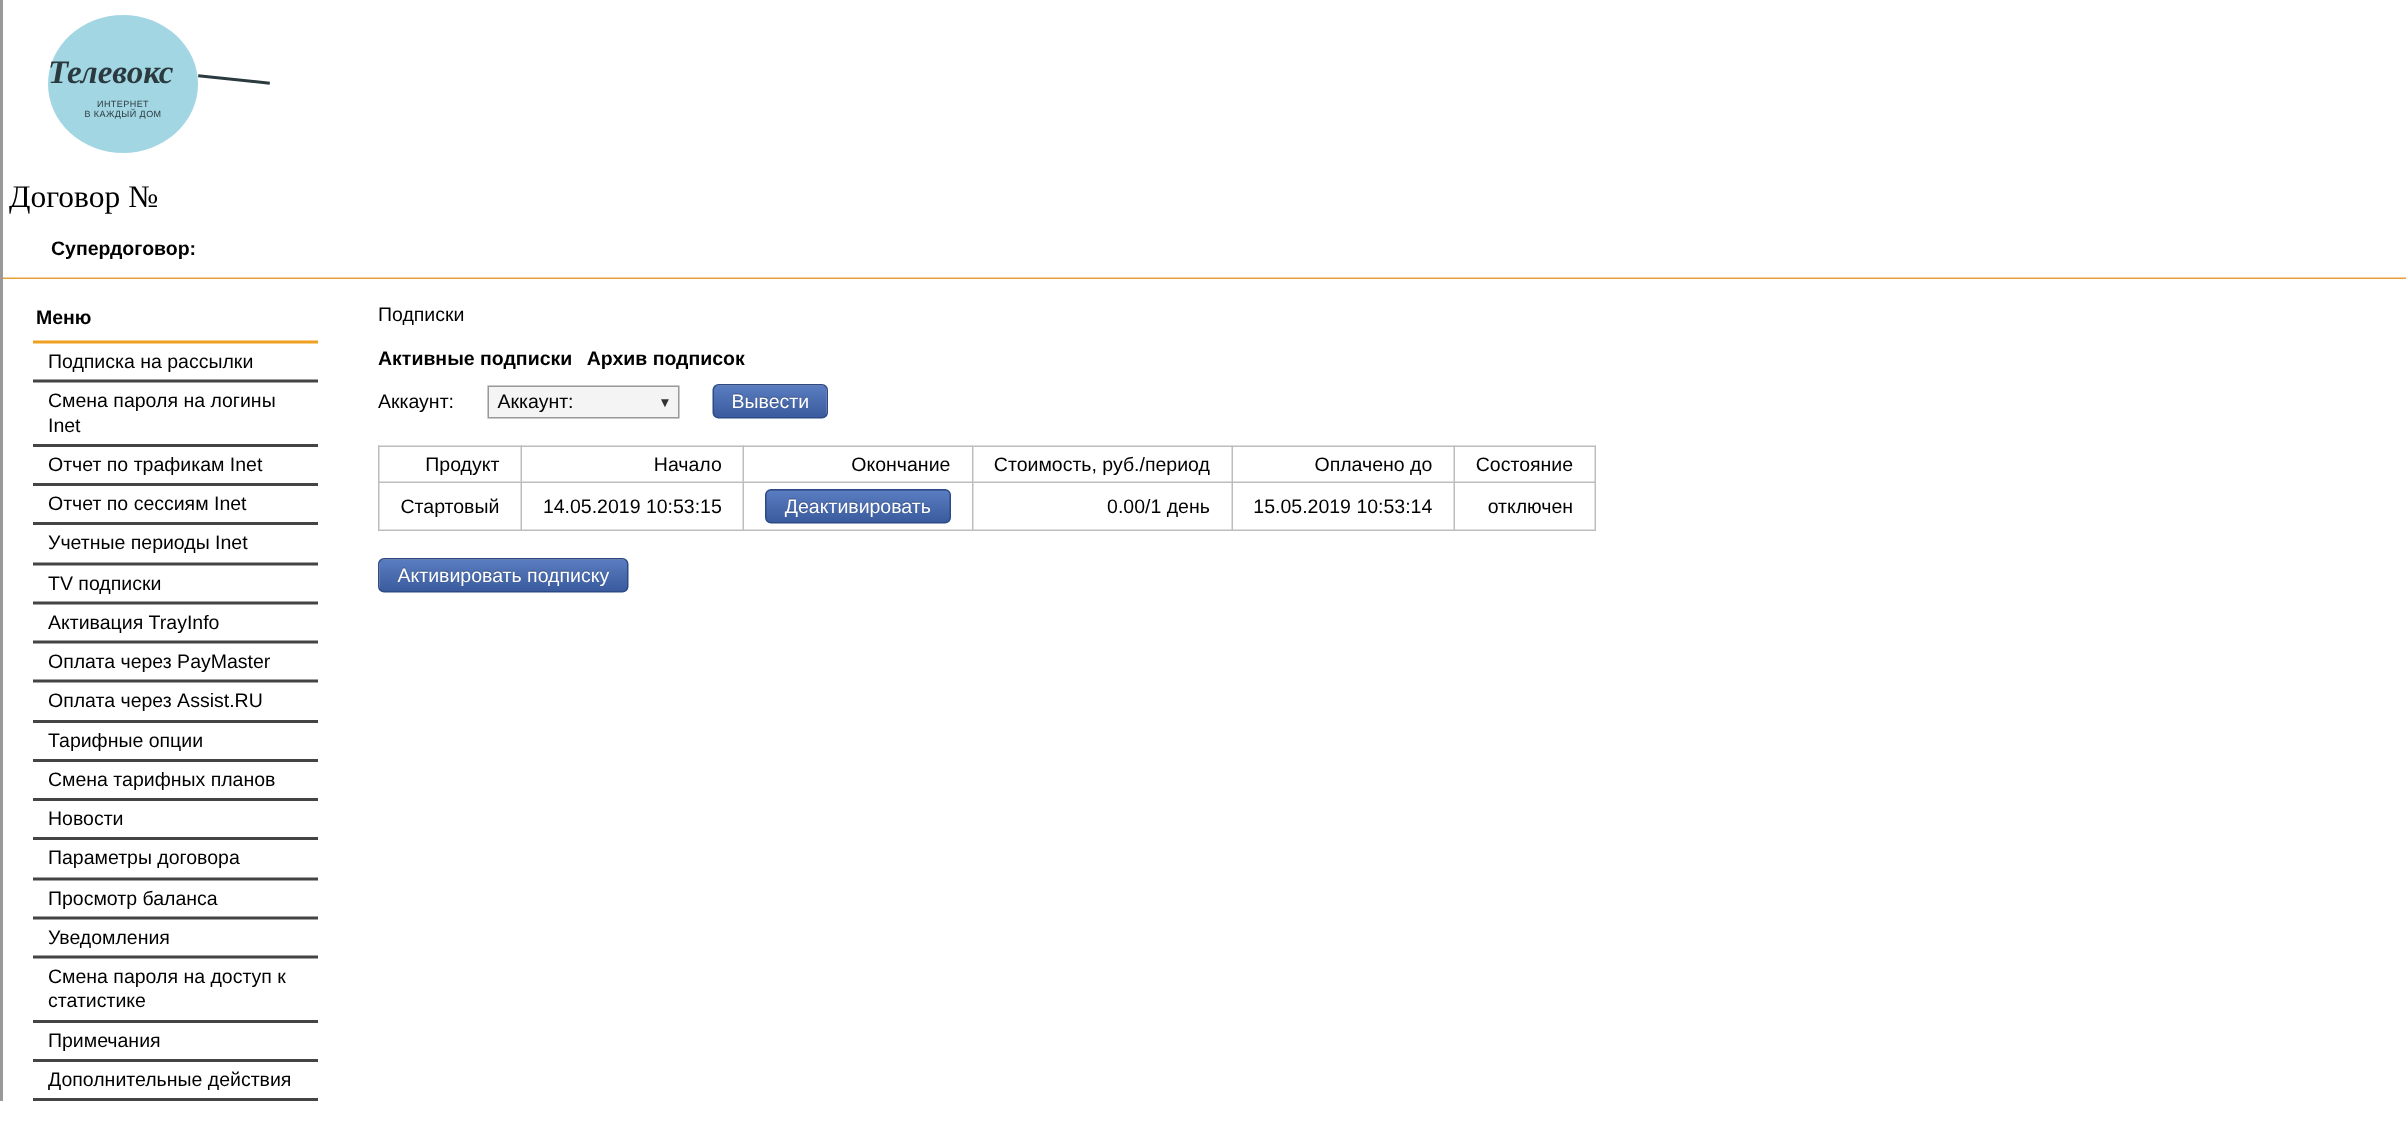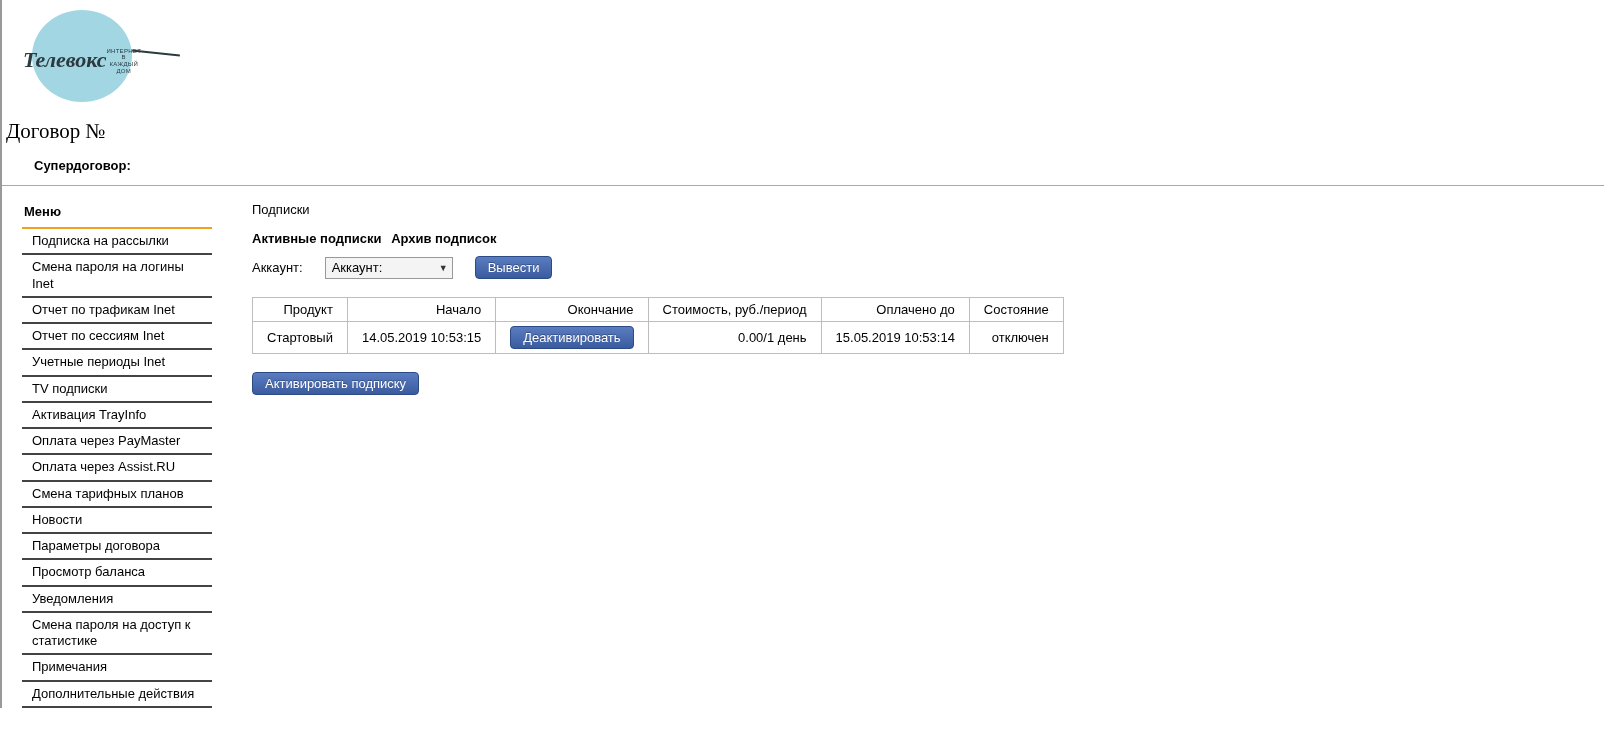--- a/index.html
+++ b/index.html
@@ -10,22 +10,22 @@
     font-size: 13px;
     color: #000;
     background: #fff;
     border-left: 2px solid #999;
   }
   .logo-wrap { padding: 10px 30px 5px 30px; }
   .logo {
     width: 100px; height: 92px; border-radius: 50%;
     background: #a3d6e3;
     position: relative;
-    display: flex; align-items: center; justify-content: center;
-    flex-direction: row;
+    display: flex; justify-content: center;
+    flex-direction: column;
   }
   .logo-text1 {
     font-family: "Brush Script MT", cursive, serif;
     font-size: 22px; font-style: italic; font-weight: bold;
     color: #2a3a3f;
     position: relative;
     top: 4px;
   }
   .logo-tail {
     position: absolute;
@@ -163,20 +163,21 @@
     <div class="menu-sep"></div>
     <div class="menu-item">Подписка на рассылки</div>
     <div class="menu-item">Смена пароля на логины Inet</div>
     <div class="menu-item">Отчет по трафикам Inet</div>
     <div class="menu-item">Отчет по сессиям Inet</div>
     <div class="menu-item">Учетные периоды Inet</div>
     <div class="menu-item">TV подписки</div>
     <div class="menu-item">Активация TrayInfo</div>
     <div class="menu-item">Оплата через PayMaster</div>
     <div class="menu-item">Оплата через Assist.RU</div>
+    <div class="menu-item">Тарифные опции</div>
     <div class="menu-item">Смена тарифных планов</div>
     <div class="menu-item">Новости</div>
     <div class="menu-item">Параметры договора</div>
     <div class="menu-item">Просмотр баланса</div>
     <div class="menu-item">Уведомления</div>
     <div class="menu-item">Смена пароля на доступ к статистике</div>
     <div class="menu-item">Примечания</div>
     <div class="menu-item">Дополнительные действия</div>
 
   </div>

